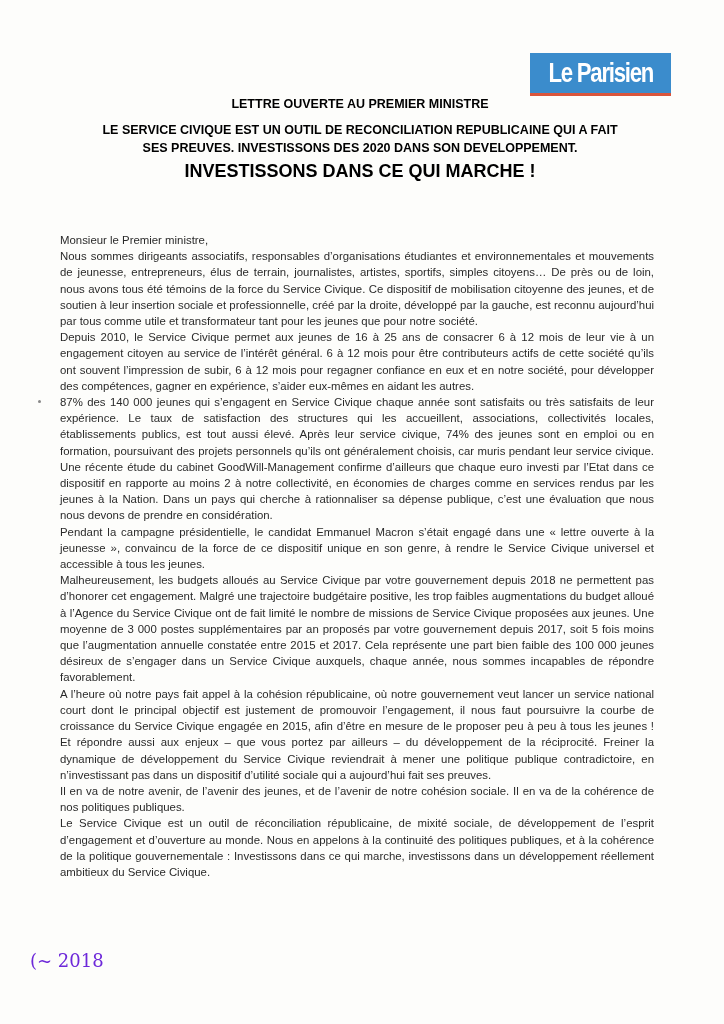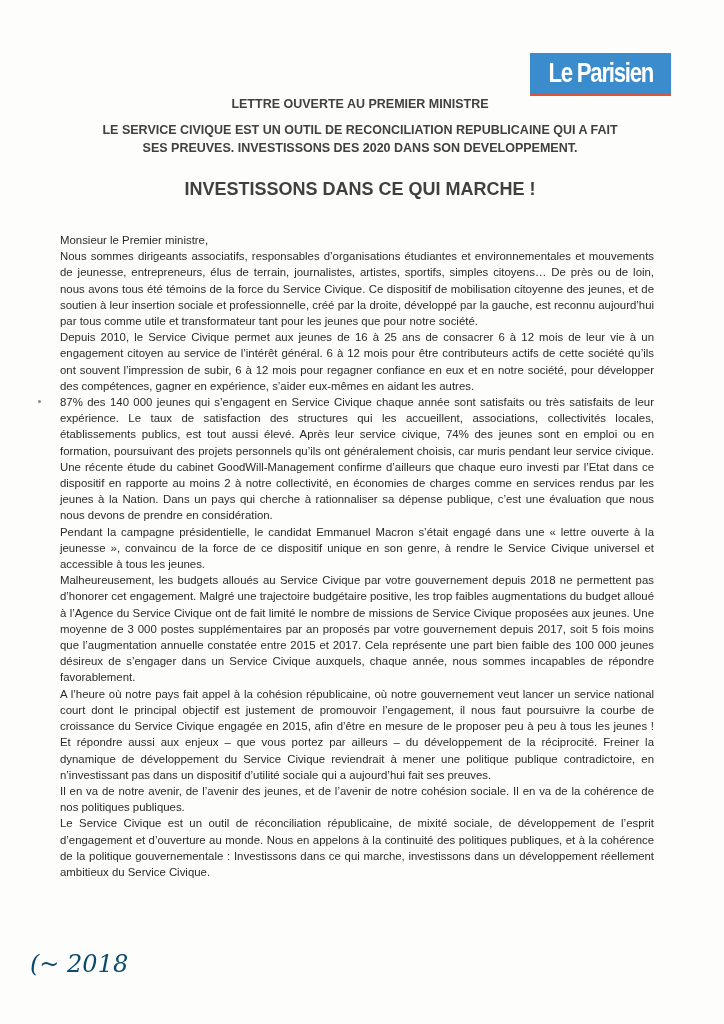--- a/index.html
+++ b/index.html
@@ -9,34 +9,34 @@
   }
   .logo {
     position: absolute; left: 530px; top: 53px; width: 141px; height: 40px;
     background: #3b8ccc; border-bottom: 3px solid #d9553c;
     display: flex; align-items: center; justify-content: center;
   }
   .logo span {
     color: #fff; font-family: "Liberation Sans", sans-serif; font-weight: bold;
     font-size: 27px; letter-spacing: -1.5px; transform: scaleX(0.82);
   }
-  .titles { position: absolute; left: 60px; top: 97px; width: 600px; text-align: center; color: #404040; font-weight: bold; }
+  .titles { position: absolute; left: 60px; top: 97px; width: 600px; text-align: center; color: #000000; font-weight: bold; }
   .titles .t1 { font-size: 12.5px; margin-bottom: 10px; }
-  .titles .t2 { font-size: 12.5px; line-height: 18px; margin-bottom: 22px; }
+  .titles .t2 { font-size: 12.5px; line-height: 18px; margin-bottom: 4px; }
   .titles .t3 { font-size: 18px; }
   .body-text {
     position: absolute; left: 60px; top: 232px; width: 594px;
     font-family: "Liberation Sans Narrow", "Liberation Sans", sans-serif;
     font-size: 11.4px; line-height: 16.2px; text-align: justify; color: #2a2a2a;
   }
   .body-text p { margin: 0; }
   .body-text p.sp { }
   .handwritten {
     position: absolute; left: 30px; top: 950px; font-family: "DejaVu Serif", serif;
-    font-style: italic; color: #0c4a6e; font-size: 24px;
+    color: #6d28d9; font-size: 18px;
   }
   .dot { position: absolute; left: 38px; top: 400px; width: 3px; height: 3px; background: #888; border-radius: 50%; }
 </style>
 </head>
 <body>
 
 <div class="logo">
   <span>Le Parisien</span>
 </div>
 

